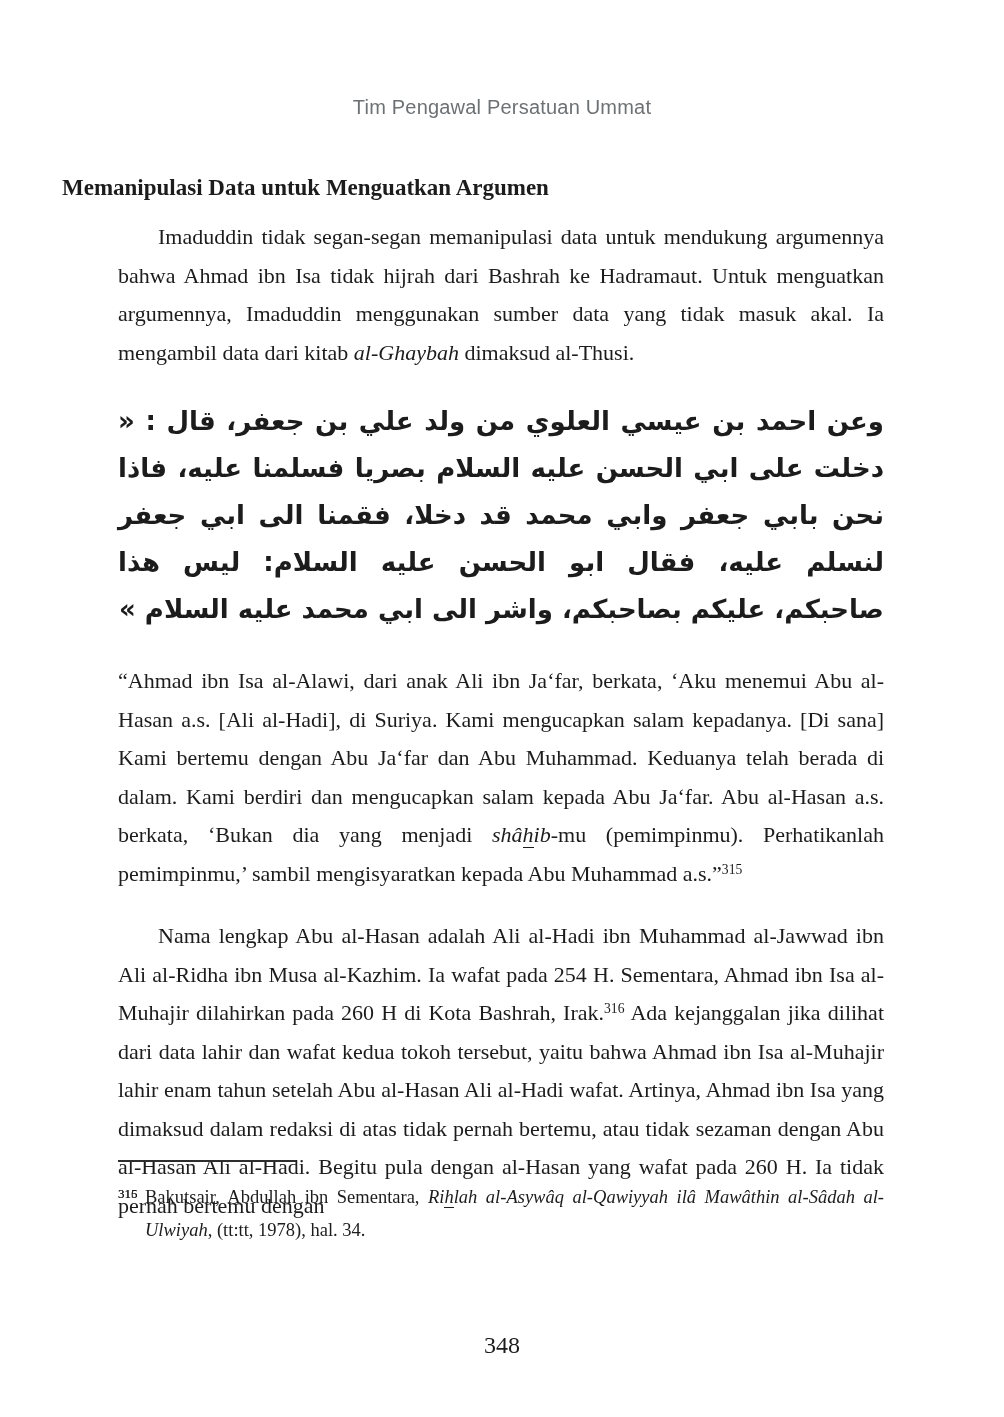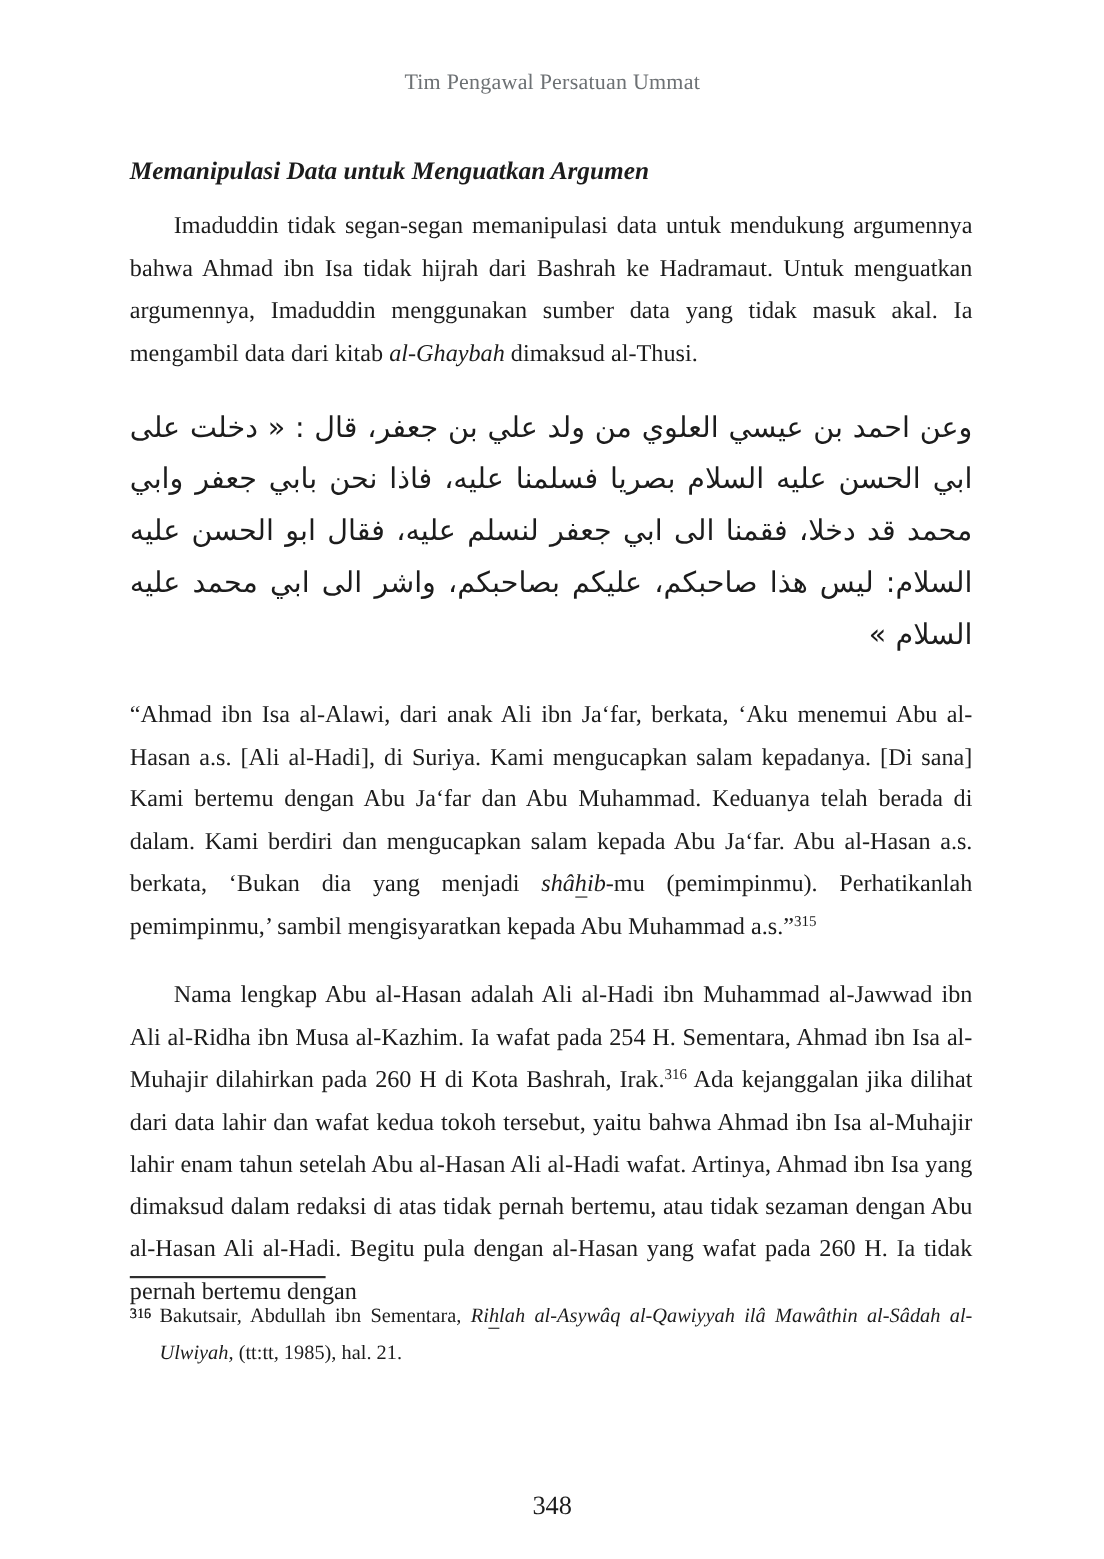--- a/index.html
+++ b/index.html
@@ -6,50 +6,49 @@
   .page{
     position:relative;
     width:1004px;height:1417px;
     margin:0 auto;
     background:#ffffff;
     color:#1c1c1c;
     font-family:"Liberation Serif", serif;
     overflow:hidden;
   }
   .running-header{
-    padding-top:64px;
+    padding-top:96px;
     text-align:center;
-    font-family:Liberation Serif, serif;
+    font-family:Liberation Sans, sans-serif;
     font-size:20px;
     letter-spacing:0.2px;
     color:#6d7174;
   }
   .section-heading{
-    margin:54px 120px 0 118px;
+    margin:54px 120px 0 62px;
     font-size:23px;
     font-weight:bold;
     line-height:30px;
-    font-style:italic;
   }
   .para{
     margin:0 120px 0 118px;
     font-size:22px;
     line-height:38.5px;
     text-align:justify;
     text-justify:inter-word;
   }
   .para.indent{text-indent:40px;}
   .para1{margin-top:15px;}
   .arabic-quote{
     margin:26px 120px 0 118px;
     direction:rtl;
     unicode-bidi:embed;
     text-align:justify;
     font-family:"DejaVu Sans", sans-serif;
-    font-weight:normal;
+    font-weight:bold;
     font-size:26px;
     line-height:47px;
   }
   .quote-para{margin-top:29px;}
   .para2{margin-top:24px;}
   .r-i{font-style:italic;margin-top:48px;}
   .r-iu{font-style:italic;border-bottom:1.6px solid currentColor;}
   .r-sup{
     font-size:62%;
     position:relative;
@@ -80,21 +79,20 @@
     position:absolute;
     left:0;top:-4px;
     font-size:13px;
   }
   .page-number{
     position:absolute;
     left:0;right:0;
     top:1332px;
     text-align:center;
     font-size:24px;
-    margin-top:24px;
   }
 </style>
 </head>
 <body>
 
 <div class="page">
 
   <div class="running-header">Tim Pengawal Persatuan Ummat</div>
 
   <h2 class="section-heading">Memanipulasi Data untuk Menguatkan Argumen</h2>
@@ -108,19 +106,19 @@
   <p class="para indent para2"><span>Nama lengkap Abu al-Hasan adalah Ali al-Hadi ibn Muhammad al-Jawwad ibn Ali al-Ridha ibn Musa al-Kazhim. Ia wafat pada 254 H. Sementara, Ahmad ibn Isa al-Muhajir dilahirkan pada 260 H di Kota Bashrah, Irak.</span><span class="r-sup">316</span><span> Ada kejanggalan jika dilihat dari data lahir dan wafat kedua tokoh tersebut, yaitu bahwa Ahmad ibn Isa al-Muhajir lahir enam tahun setelah Abu al-Hasan Ali al-Hadi wafat. Artinya, Ahmad ibn Isa yang dimaksud dalam redaksi di atas tidak pernah bertemu, atau tidak sezaman dengan Abu al-Hasan Ali al-Hadi. Begitu pula dengan al-Hasan yang wafat pada 260 H. Ia tidak pernah bertemu dengan</span></p>
 
   <div class="footnotes">
     <hr class="footnote-divider">
 
     <p class="footnote">
       <span class="footnote-number">315</span>
     </p>
 
     <p class="footnote">
-      <span class="footnote-number">316</span><span><span>Bakutsair, Abdullah ibn Sementara, </span><span class="r-i">Ri</span><span class="r-iu">h</span><span class="r-i">lah al-Asywâq al-Qawiyyah ilâ Mawâthin al-Sâdah al-Ulwiyah</span><span>, (tt:tt, 1985), hal. 21.</span></span>
+      <span class="footnote-number">316</span><span><span>Bakutsair, Abdullah ibn Sementara, </span><span class="r-i">Ri</span><span class="r-iu">h</span><span class="r-i">lah al-Asywâq al-Qawiyyah ilâ Mawâthin al-Sâdah al-Ulwiyah</span><span>, (tt:tt, 1978), hal. 34.</span></span>
     </p>
   </div>
 
   <div class="page-number">348</div>
 
 </div>
 
 </body></html>

